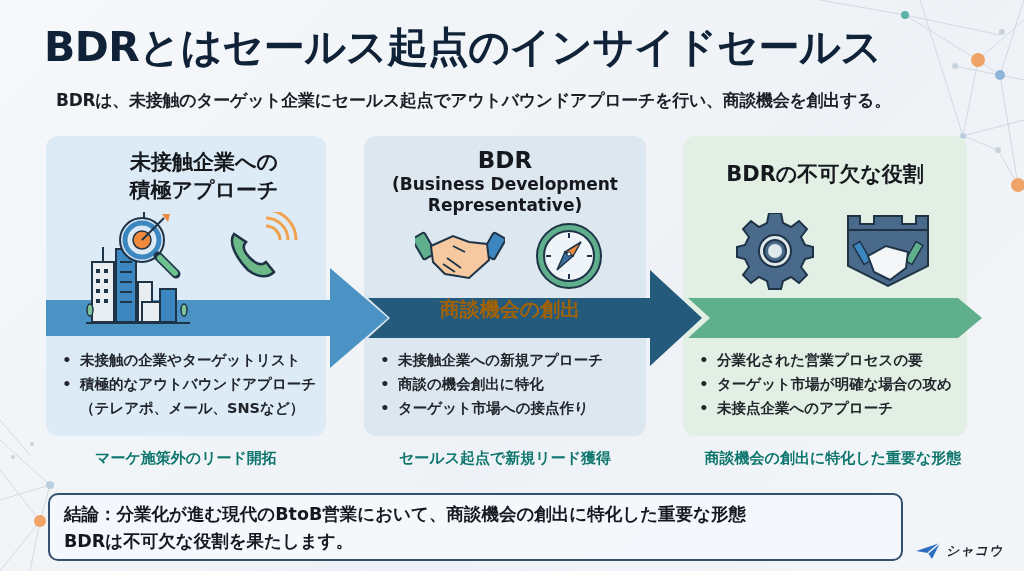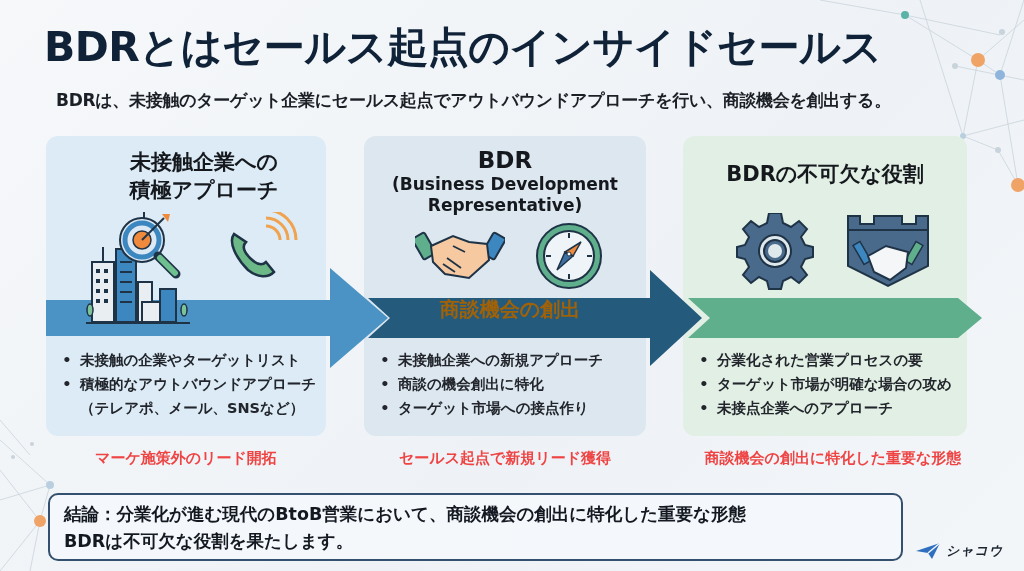--- a/index.html
+++ b/index.html
@@ -43,21 +43,21 @@
   .bullets .cont { padding-left:22px; }
   .bullets .cont::before { content:""; width:0; margin:0; }
   .p1 .bullets { top:212px; }
   .p2 .bullets { top:212px; }
   .p3 .bullets { top:212px; }
   .band-label {
     position:absolute; left:380px; width:260px; top:296px; text-align:center;
     color:#a16207; font-size:20px; font-weight:bold;
   }
   .caption {
-    position:absolute; top:449px; text-align:center; font-size:15px; font-weight:bold; color:#ef4444;
+    position:absolute; top:449px; text-align:center; font-size:15px; font-weight:bold; color:#0f766e;
   }
   .c1 { left:46px; width:280px; }
   .c2 { left:364px; width:282px; }
   .c3 { left:683px; width:300px; }
   .conclusion {
     position:absolute; left:48px; top:493px; width:855px; height:68px;
     border:2px solid #33506e; border-radius:10px; background:rgba(244,248,252,0.9);
     box-sizing:border-box; padding:6px 14px;
     font-size:17.5px; font-weight:bold; color:#141820; line-height:27px;
   }

